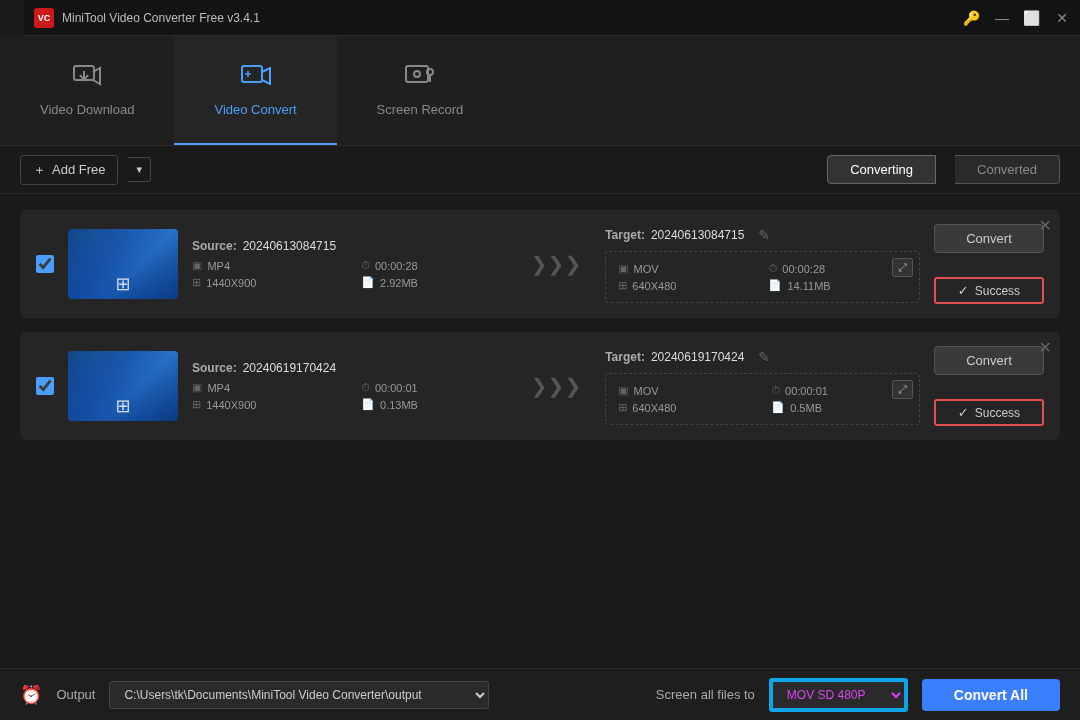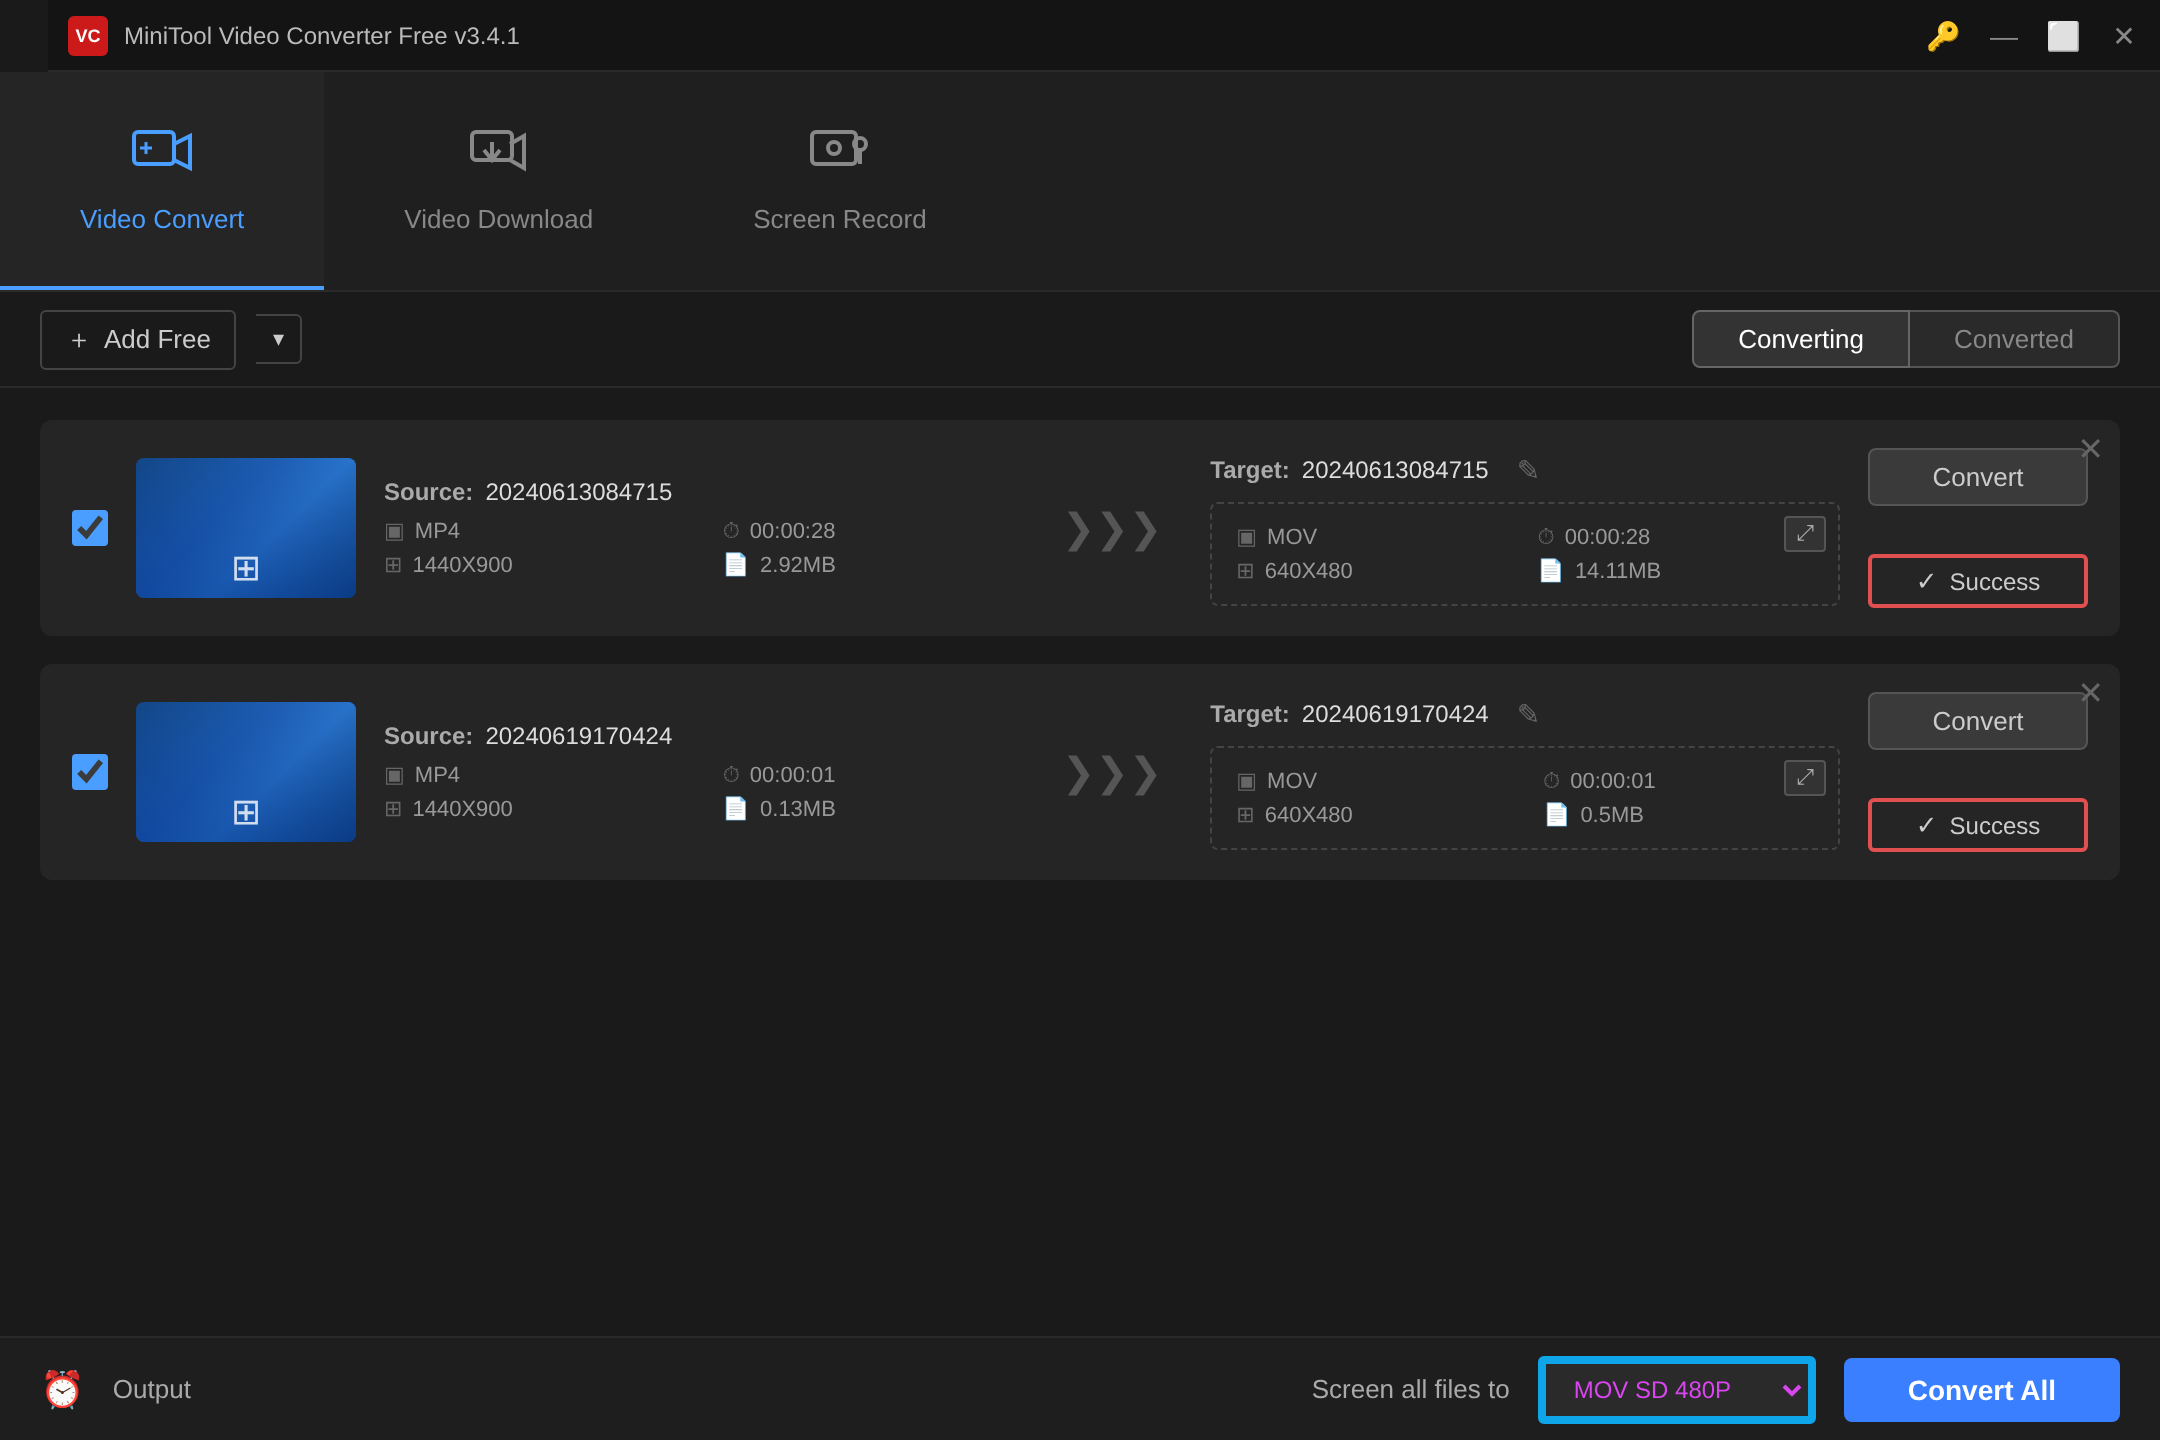--- a/index.html
+++ b/index.html
@@ -129,20 +129,21 @@
       display: flex;
       margin-left: auto;
     }
     .convert-tab {
       padding: 6px 22px;
       font-size: 13px;
       cursor: pointer;
       border: 1px solid #555;
       background: #2a2a2a;
       color: #888;
+      margin-left: 19px;
     }
     .convert-tab.active {
       background: #333;
       color: #fff;
       border-color: #666;
     }
     .convert-tab:first-child { border-radius: 4px 0 0 4px; }
     .convert-tab:last-child { border-radius: 0 4px 4px 0; border-left: none; }
 
     
@@ -394,45 +395,45 @@
   </div>
   <div id="title-controls">
     <span class="title-btn">🔑</span>
     <span class="title-btn">—</span>
     <span class="title-btn">⬜</span>
     <span class="title-btn" id="close-btn">✕</span>
   </div>
 </div>
 
 <div id="nav-bar">
+  <div class="nav-tab">
+    <span class="nav-icon">
+      <svg width="32" height="28" viewBox="0 0 32 28" fill="none">
+        <rect x="3" y="4" width="20" height="14" rx="2" stroke="#888" stroke-width="2" fill="none"></rect>
+        <line x1="13" y1="9" x2="13" y2="17" stroke="#888" stroke-width="2"></line>
+        <polyline points="9,13 13,18 17,13" stroke="#888" stroke-width="2" fill="none"></polyline>
+        <polyline points="22,10 29,6 29,22 22,18" stroke="#888" stroke-width="2" fill="none"></polyline>
+      </svg>
+    </span>
+    <span>Video Download</span>
+  </div>
   <div class="nav-tab active">
     <span class="nav-icon">
       <svg width="32" height="28" viewBox="0 0 32 28" fill="none">
         <rect x="2" y="4" width="20" height="16" rx="2" stroke="#4a9eff" stroke-width="2" fill="none"></rect>
         <polyline points="22,10 30,6 30,22 22,18" stroke="#4a9eff" stroke-width="2" fill="none"></polyline>
         <line x1="8" y1="9" x2="8" y2="15" stroke="#4a9eff" stroke-width="1.5"></line>
         <line x1="5" y1="12" x2="11" y2="12" stroke="#4a9eff" stroke-width="1.5"></line>
       </svg>
     </span>
     <span>Video Convert</span>
   </div>
   <div class="nav-tab">
     <span class="nav-icon">
       <svg width="32" height="28" viewBox="0 0 32 28" fill="none">
-        <rect x="3" y="4" width="20" height="14" rx="2" stroke="#888" stroke-width="2" fill="none"></rect>
-        <line x1="13" y1="9" x2="13" y2="17" stroke="#888" stroke-width="2"></line>
-        <polyline points="9,13 13,18 17,13" stroke="#888" stroke-width="2" fill="none"></polyline>
-        <polyline points="22,10 29,6 29,22 22,18" stroke="#888" stroke-width="2" fill="none"></polyline>
-      </svg>
-    </span>
-    <span>Video Download</span>
-  </div>
-  <div class="nav-tab">
-    <span class="nav-icon">
-      <svg width="32" height="28" viewBox="0 0 32 28" fill="none">
         <rect x="2" y="4" width="22" height="16" rx="2" stroke="#888" stroke-width="2" fill="none"></rect>
         <circle cx="13" cy="12" r="3" stroke="#888" stroke-width="2" fill="none"></circle>
         <circle cx="26" cy="10" r="3" stroke="#888" stroke-width="2" fill="none"></circle>
         <line x1="26" y1="13" x2="26" y2="20" stroke="#888" stroke-width="2"></line>
       </svg>
     </span>
     <span>Screen Record</span>
   </div>
 </div>
 
@@ -594,20 +595,23 @@
         <span>Success</span>
       </div>
     </div>
   </div>
 
 </div>
 
 <div id="bottom-bar">
   <span id="output-clock-icon">⏰</span>
   <span id="output-label">Output</span>
+  <select id="output-path-select">
+    <option>C:\Users\tk\Documents\MiniTool Video Converter\output</option>
+  </select>
   <span id="convert-all-label">Screen all files to</span>
   <select id="format-select">
     <option>MOV SD 480P</option>
     <option>MP4 HD 720P</option>
     <option>MP4 FHD 1080P</option>
     <option>AVI</option>
     <option>MKV</option>
   </select>
   <button id="convert-all-btn">Convert All</button>
 </div>

